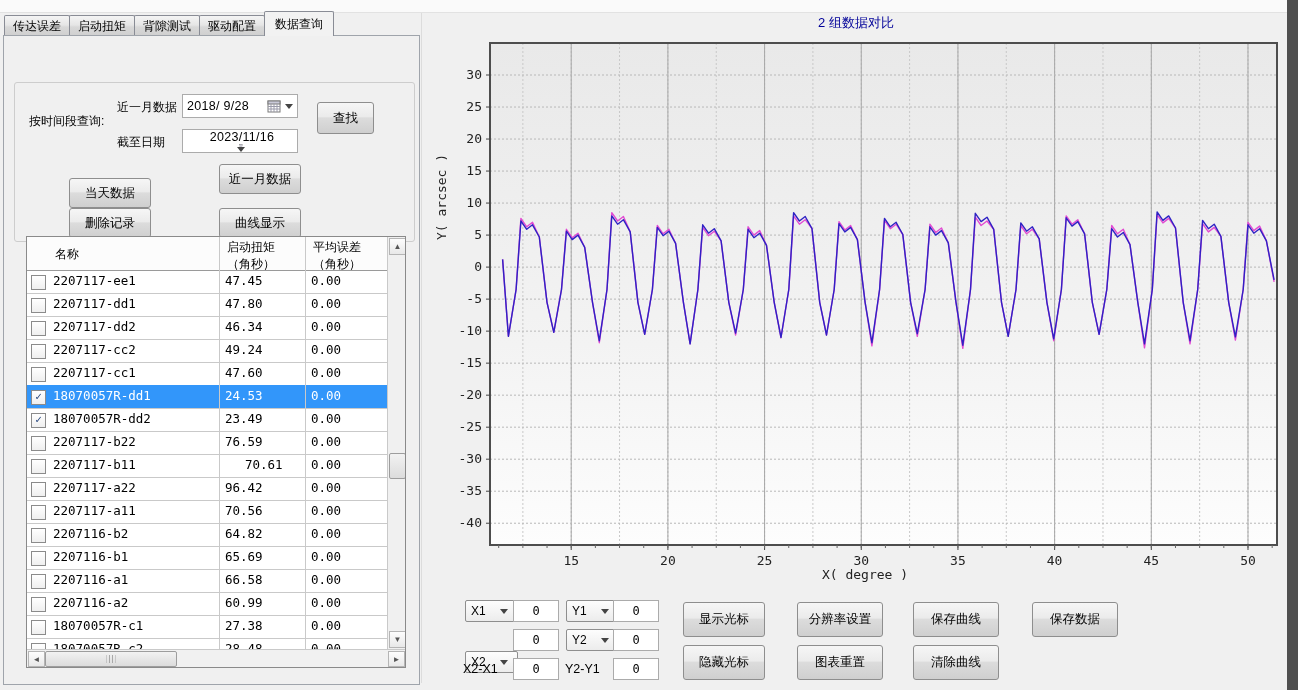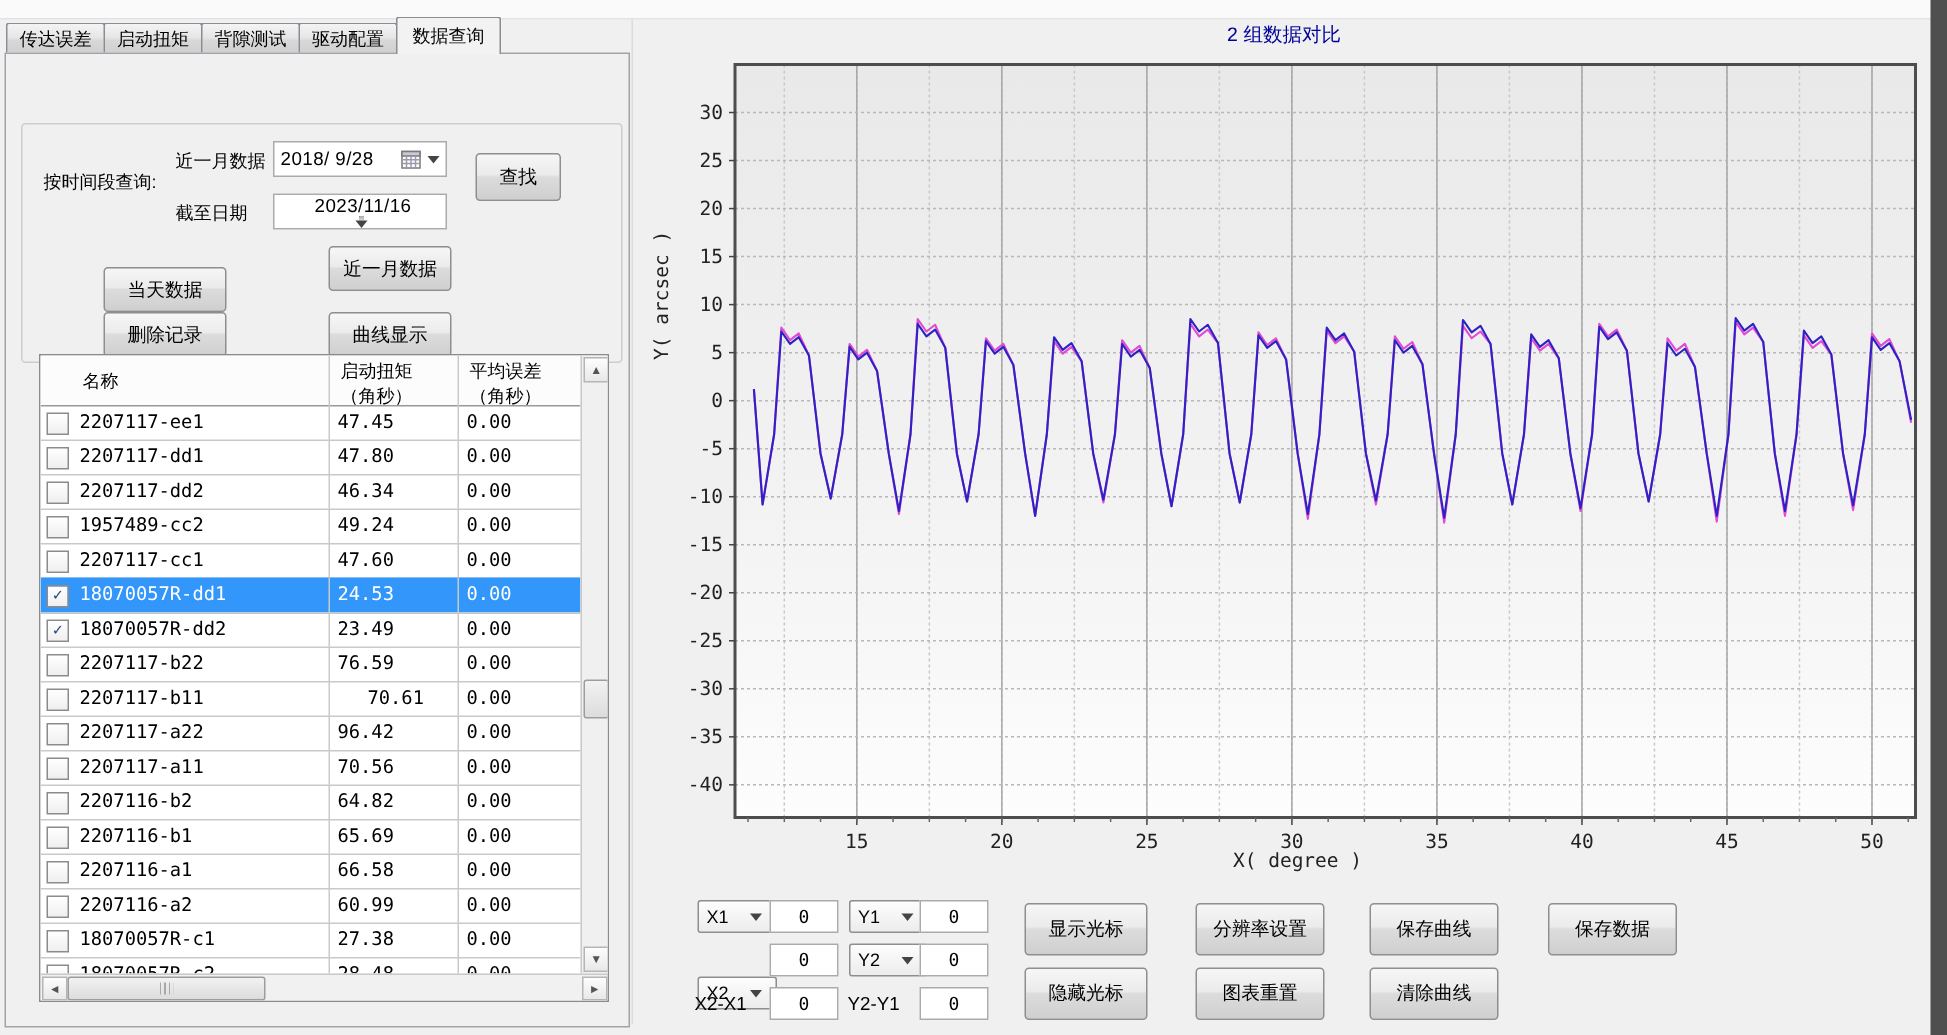--- a/index.html
+++ b/index.html
@@ -144,21 +144,21 @@
         <div class="trow" style="top: 79px;">
           <span class="cbx"></span>
           <span class="cell" style="left: 26px; width: 160px;">2207117-dd2</span>
           <span class="cell" style="left: 198px; width: 76px;">46.34</span>
           <span class="cell" style="left: 284px; width: 72px;">0.00</span>
           <span class="colline" style="left: 192px; height: 23px;"></span>
           <span class="colline" style="left: 278px; height: 23px;"></span>
         </div>
         <div class="trow" style="top: 102px;">
           <span class="cbx"></span>
-          <span class="cell" style="left: 26px; width: 160px;">1957489-cc2</span>
+          <span class="cell" style="left: 26px; width: 160px;">2207117-cc2</span>
           <span class="cell" style="left: 198px; width: 76px;">49.24</span>
           <span class="cell" style="left: 284px; width: 72px;">0.00</span>
           <span class="colline" style="left: 192px; height: 23px;"></span>
           <span class="colline" style="left: 278px; height: 23px;"></span>
         </div>
         <div class="trow" style="top: 125px;">
           <span class="cbx"></span>
           <span class="cell" style="left: 26px; width: 160px;">2207117-cc1</span>
           <span class="cell" style="left: 198px; width: 76px;">47.60</span>
           <span class="cell" style="left: 284px; width: 72px;">0.00</span>

